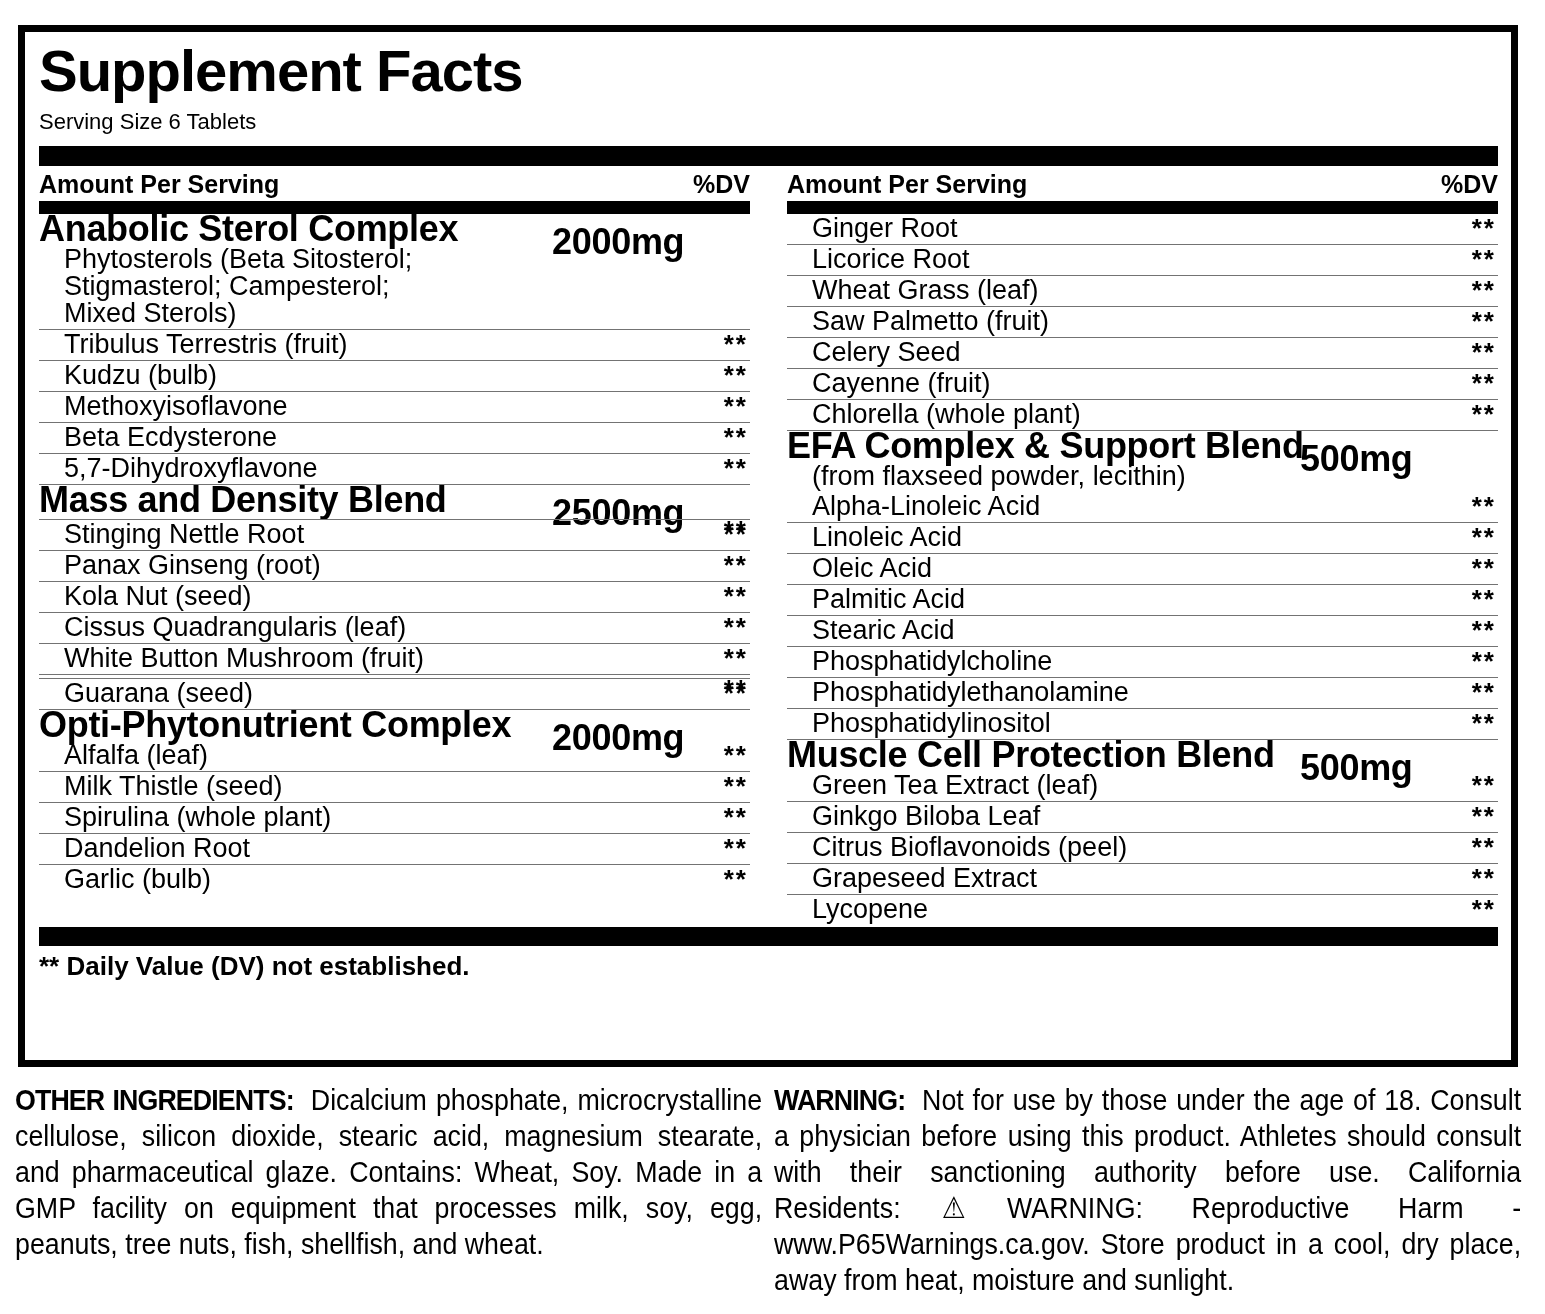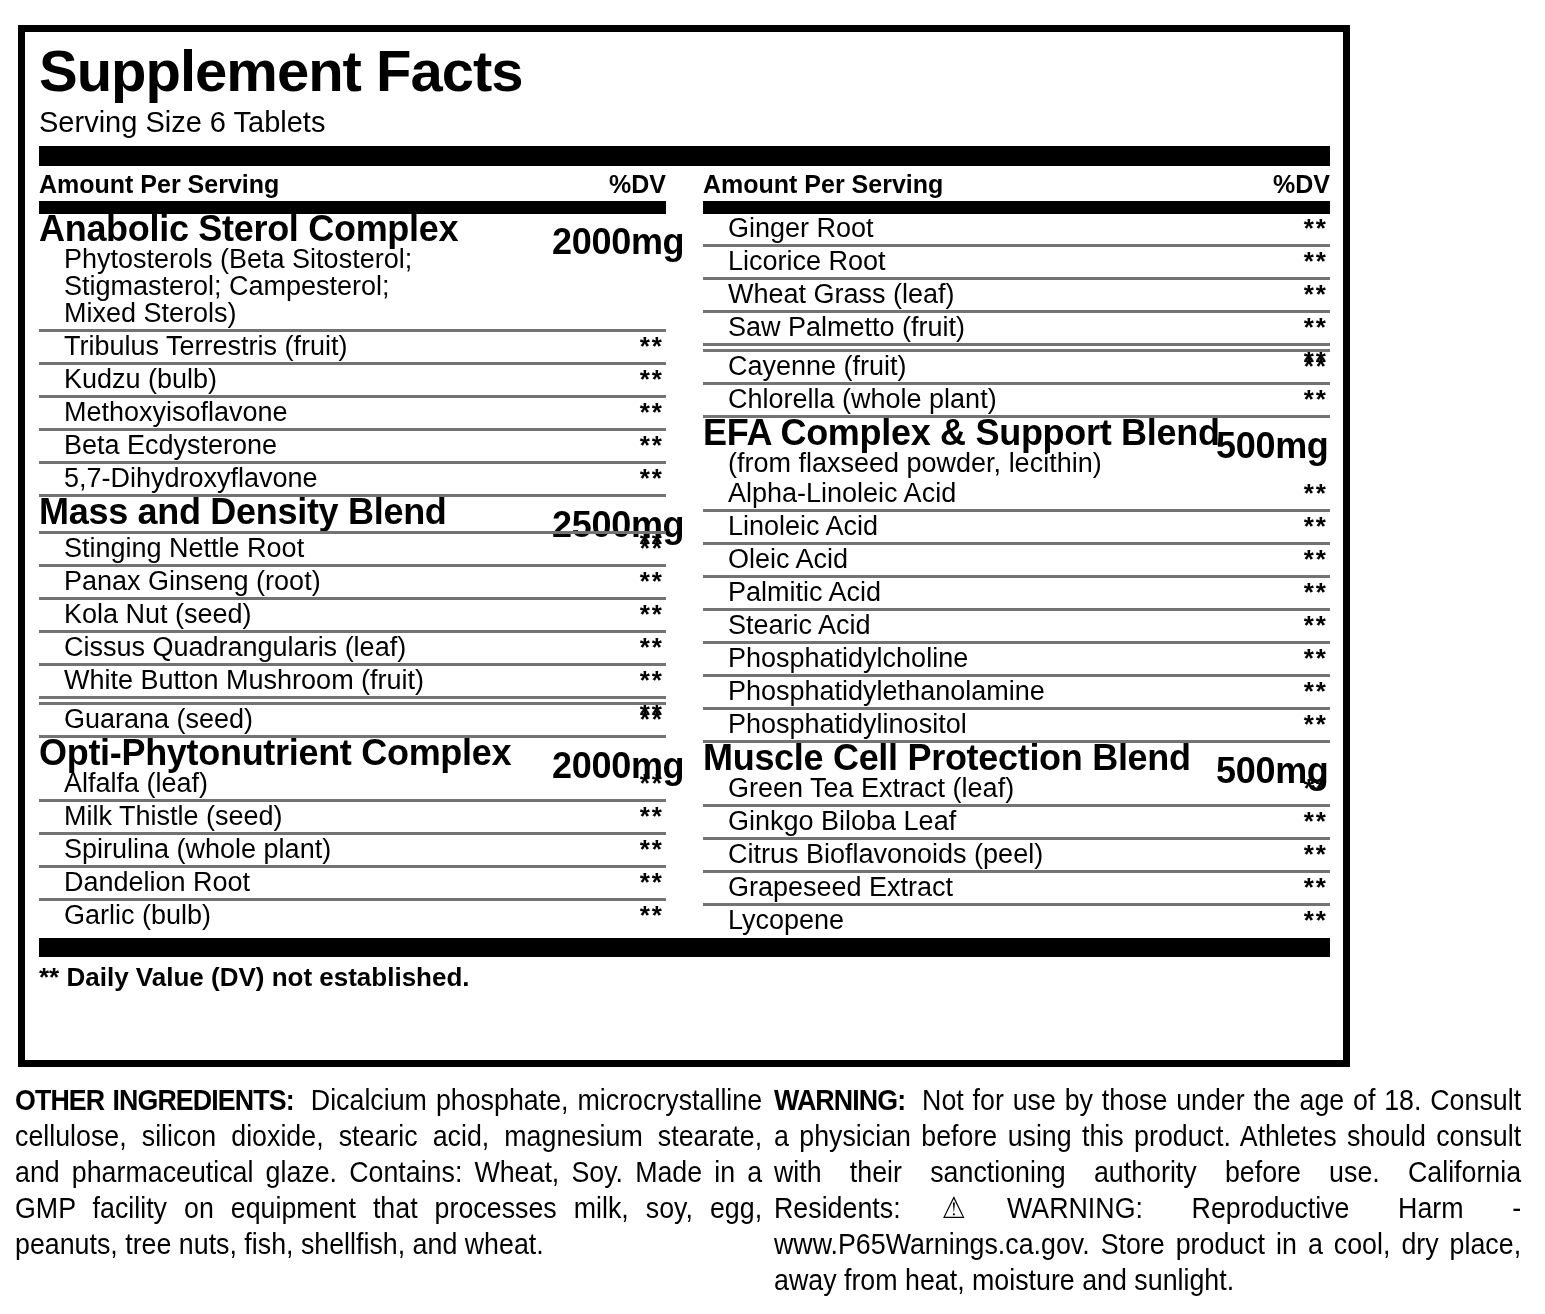--- a/index.html
+++ b/index.html
@@ -11,38 +11,38 @@
     background: #fff;
     color: #000;
     font-family: "Liberation Sans", sans-serif;
     overflow: hidden;
   }
 
   .panel {
     position: absolute;
     left: 18px;
     top: 25px;
-    width: 1332px;
+    width: 1500px;
     height: 1042px;
     border: 7px solid #000;
     padding: 6px 13px 0 14px;
     background: #fff;
     overflow: hidden;
   }
 
   .title {
     font-size: 58px;
     line-height: 58px;
     font-weight: bold;
     letter-spacing: -1px;
     margin-top: 4px;
   }
 
   .serving {
-    font-size: 29px;
+    font-size: 22px;
     line-height: 32px;
     margin-top: 6px;
   }
 
   .bar-thick {
     height: 20px;
     background: #000;
     margin-top: 8px;
   }
 
@@ -65,21 +65,21 @@
     height: 13px;
     background: #000;
   }
 
   .row {
     position: relative;
     font-size: 27px;
     line-height: 27px;
     padding: 1px 0 2px;
   }
-  .row.sep { border-top: 3px solid #737373; }
+  .row.sep { border-top: 1px solid #737373; }
   .row.item .name,
   .row.sub .name { display: block; margin-left: 25px; }
   .row.section {
     font-weight: bold;
     font-size: 36px;
     line-height: 28px;
     letter-spacing: -0.3px;
   }
   .row .amount {
     position: absolute;
@@ -243,20 +243,21 @@
           </div>
           <div class="row item sep">
             <span class="name">Wheat Grass (leaf)</span>
             <span class="dv">**</span>
           </div>
           <div class="row item sep">
             <span class="name">Saw Palmetto (fruit)</span>
             <span class="dv">**</span>
           </div>
           <div class="row item sep">
+            <span class="name">Celery Seed</span>
             <span class="dv">**</span>
           </div>
           <div class="row item sep">
             <span class="name">Cayenne (fruit)</span>
             <span class="dv">**</span>
           </div>
           <div class="row item sep">
             <span class="name">Chlorella (whole plant)</span>
             <span class="dv">**</span>
           </div>

